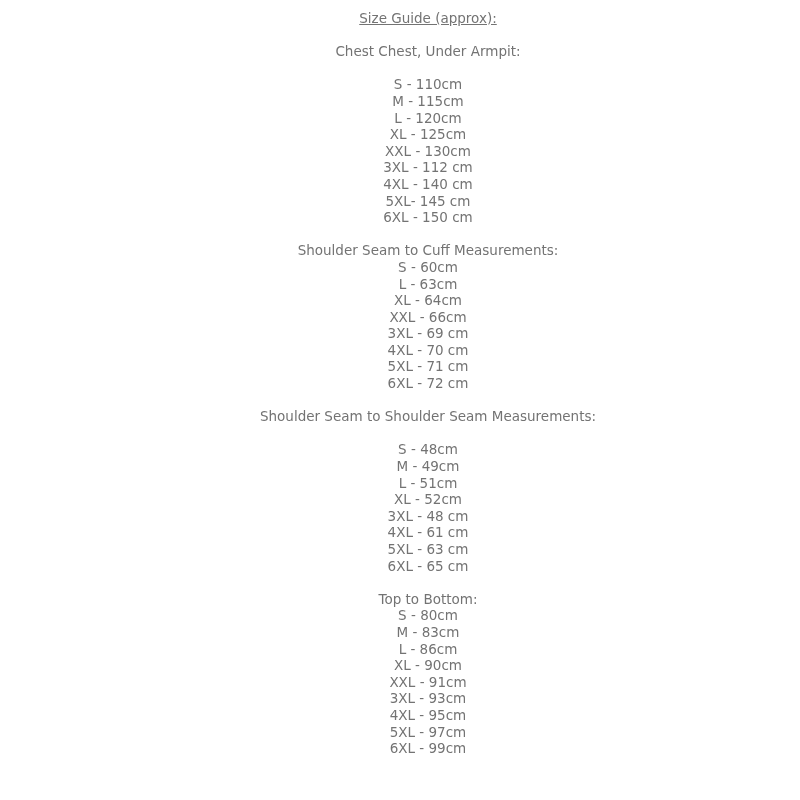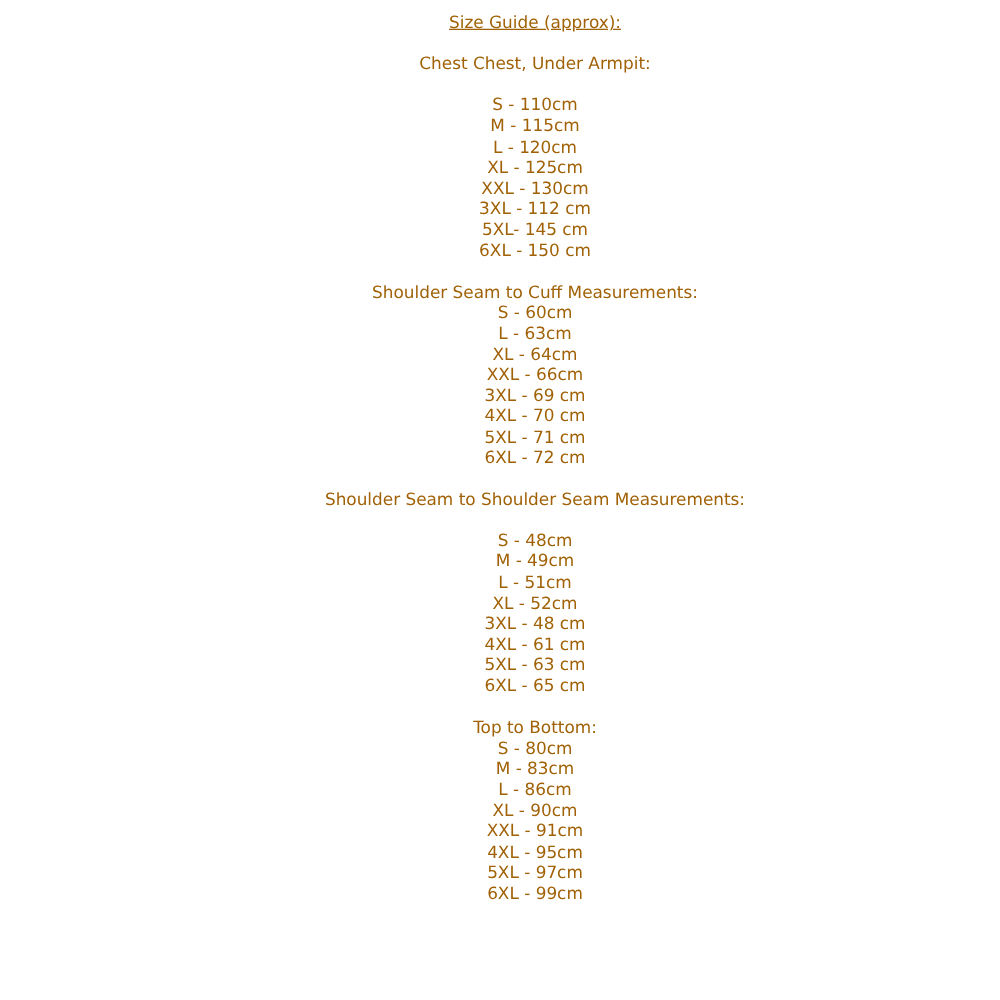--- a/index.html
+++ b/index.html
@@ -31,32 +31,33 @@
   .line.blank {
     
   }
   .title {
     text-decoration: underline;
   }
 </style>
 </head>
 <body style="background: rgb(255, 255, 255);">
 
-<div class="page" style="color: #a16207;">
+<div class="page" style="color: #737373;">
   <div class="line title">Size Guide (approx):</div>
   <div id="sections-root">
       <div class="line blank"></div>
       <div class="line heading">Chest Chest, Under Armpit:</div>
       <div class="line blank"></div>
       <div class="line">S - 110cm</div>
       <div class="line">M - 115cm</div>
       <div class="line">L - 120cm</div>
       <div class="line">XL - 125cm</div>
       <div class="line">XXL - 130cm</div>
       <div class="line">3XL - 112 cm</div>
+      <div class="line">4XL - 140 cm</div>
       <div class="line">5XL- 145 cm</div>
       <div class="line">6XL - 150 cm</div>
       <div class="line blank"></div>
       <div class="line heading">Shoulder Seam to Cuff Measurements:</div>
       <div class="line">S - 60cm</div>
       <div class="line">L - 63cm</div>
       <div class="line">XL - 64cm</div>
       <div class="line">XXL - 66cm</div>
       <div class="line">3XL - 69 cm</div>
       <div class="line">4XL - 70 cm</div>
@@ -73,17 +74,18 @@
       <div class="line">4XL - 61 cm</div>
       <div class="line">5XL - 63 cm</div>
       <div class="line">6XL - 65 cm</div>
       <div class="line blank"></div>
       <div class="line heading">Top to Bottom:</div>
       <div class="line">S - 80cm</div>
       <div class="line">M - 83cm</div>
       <div class="line">L - 86cm</div>
       <div class="line">XL - 90cm</div>
       <div class="line">XXL - 91cm</div>
+      <div class="line">3XL - 93cm</div>
       <div class="line">4XL - 95cm</div>
       <div class="line">5XL - 97cm</div>
       <div class="line">6XL - 99cm</div>
     </div>
 </div>
 
 </body></html>

